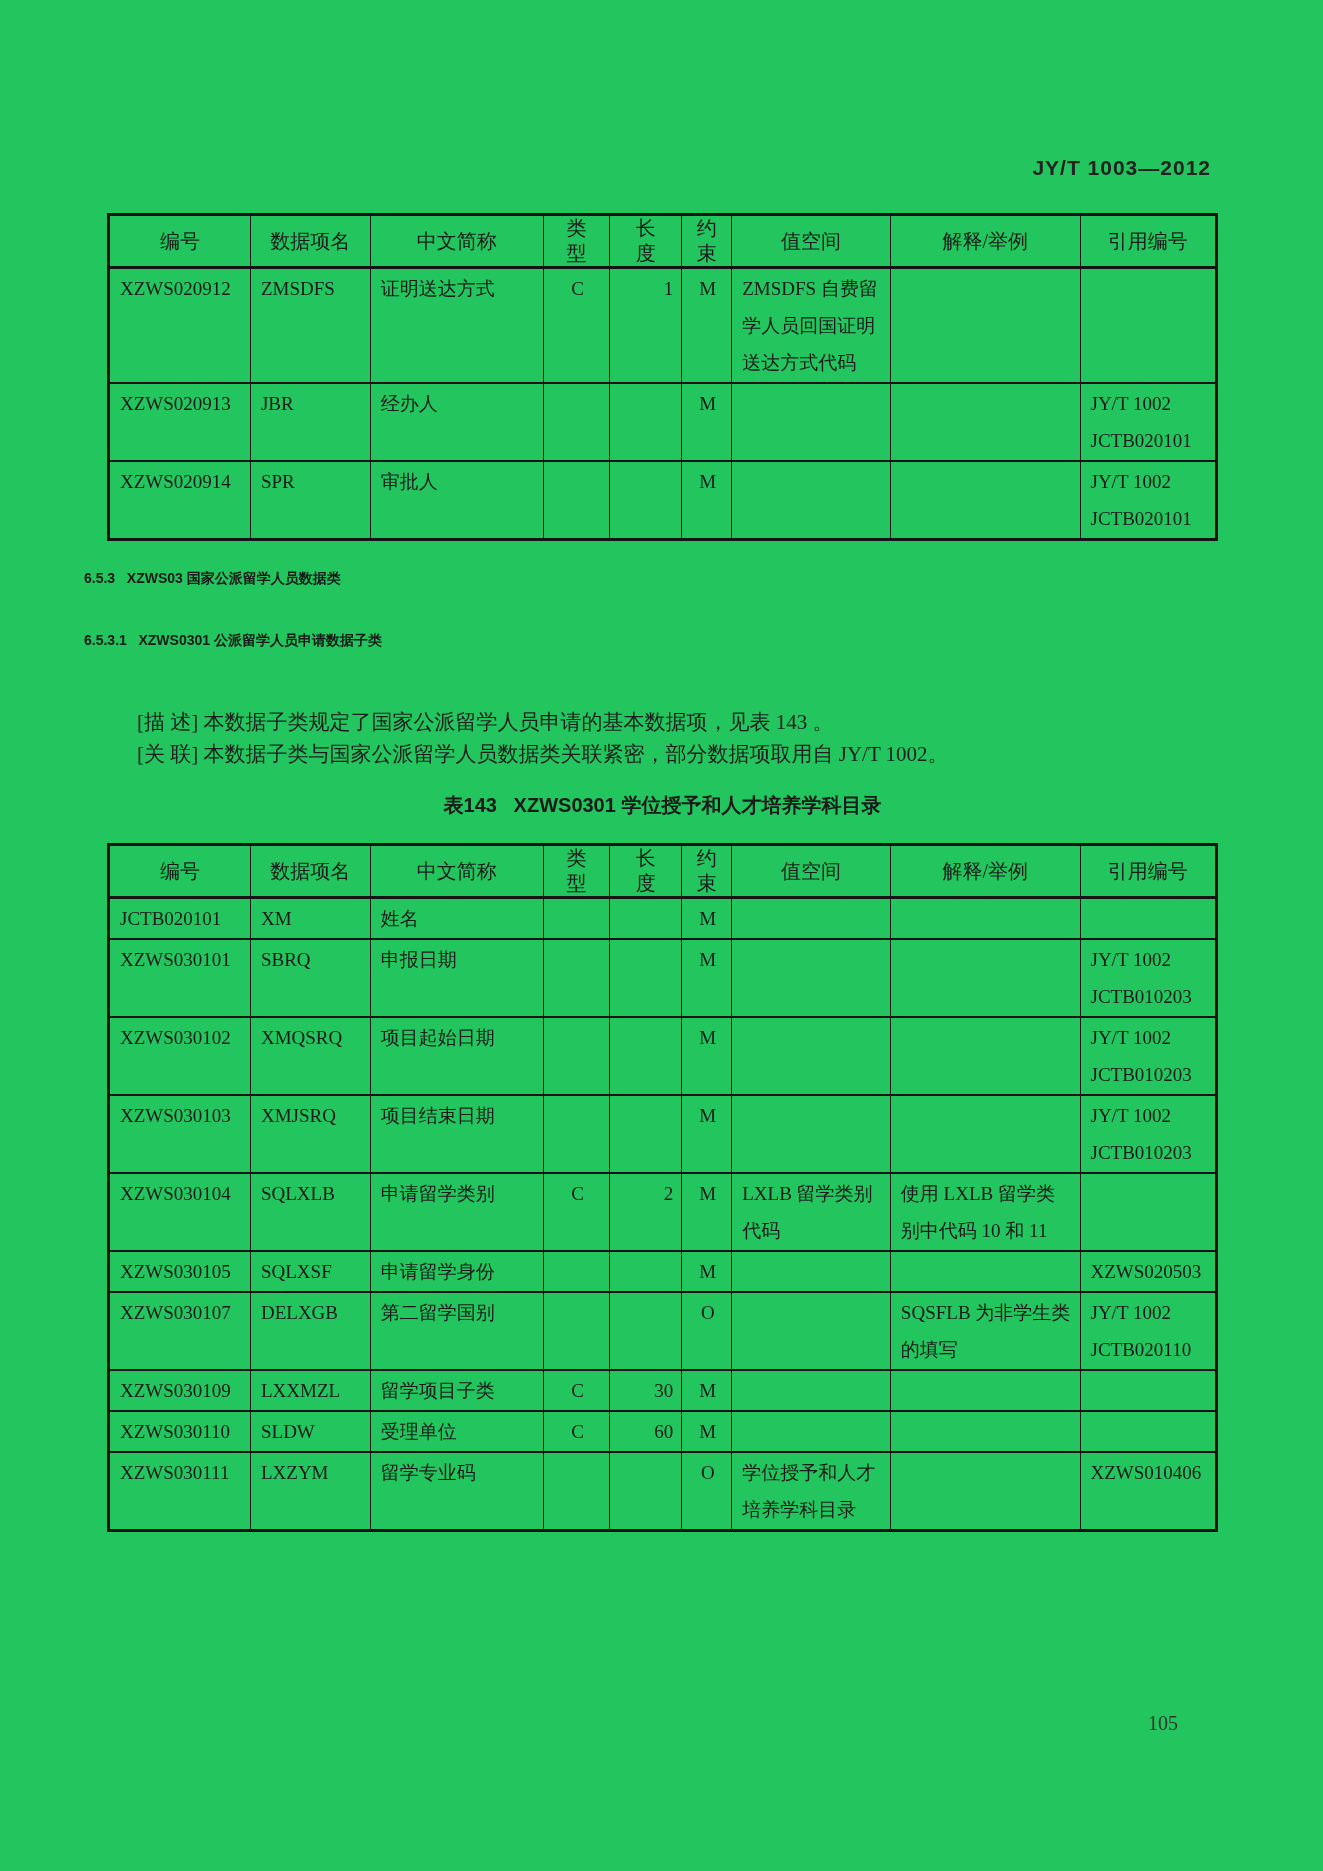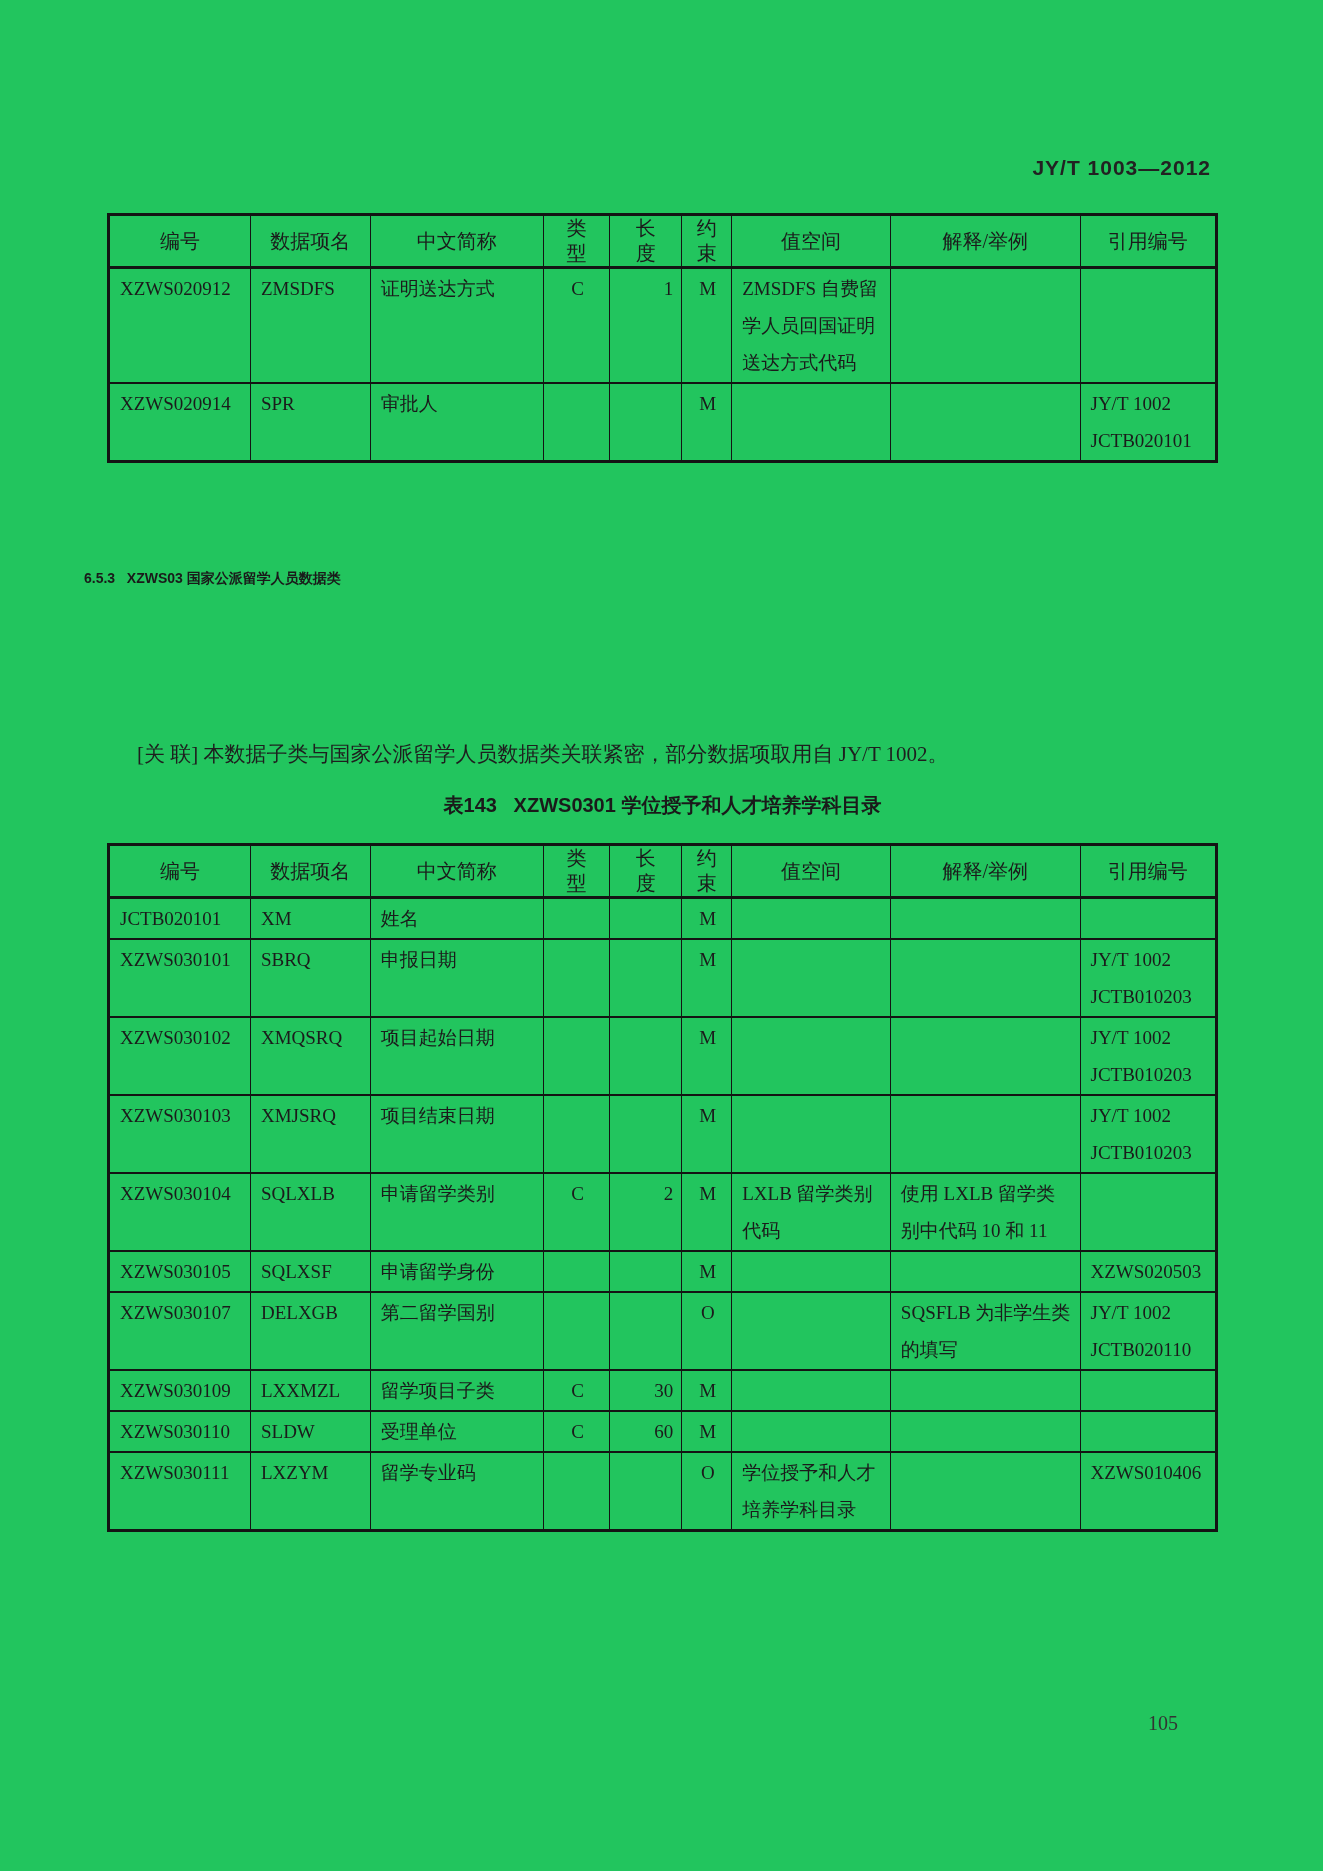--- a/index.html
+++ b/index.html
@@ -125,37 +125,51 @@
           <td class="col-name">ZMSDFS</td>
           <td class="col-cn">证明送达方式</td>
           <td class="col-type">C</td>
           <td class="col-len">1</td>
           <td class="col-cons">M</td>
           <td class="col-vs">ZMSDFS 自费留学人员回国证明送达方式代码</td>
           <td class="col-expl"></td>
           <td class="col-ref"></td>
         </tr>
         <tr>
+          <td class="col-id">XZWS020913</td>
+          <td class="col-name">JBR</td>
+          <td class="col-cn">经办人</td>
+          <td class="col-type"></td>
+          <td class="col-len"></td>
+          <td class="col-cons">M</td>
+          <td class="col-vs"></td>
+          <td class="col-expl"></td>
+          <td class="col-ref">JY/T 1002
+JCTB020101</td>
+        </tr>
+        <tr>
           <td class="col-id">XZWS020914</td>
           <td class="col-name">SPR</td>
           <td class="col-cn">审批人</td>
           <td class="col-type"></td>
           <td class="col-len"></td>
           <td class="col-cons">M</td>
           <td class="col-vs"></td>
           <td class="col-expl"></td>
           <td class="col-ref">JY/T 1002
 JCTB020101</td>
         </tr>
       </tbody>
   </table>
 
   <div class="h-sec" id="h653">6.5.3   XZWS03 国家公派留学人员数据类</div>
 
-
+  <div class="h-sec" id="h6531">6.5.3.1   XZWS0301 公派留学人员申请数据子类</div>
+
+  <div class="para" id="para-desc">[描 述] 本数据子类规定了国家公派留学人员申请的基本数据项，见表 143 。</div>
 
   <div class="para" id="para-rel">[关 联] 本数据子类与国家公派留学人员数据类关联紧密，部分数据项取用自 JY/T 1002。</div>
 
   <div class="table-caption">表143   XZWS0301 学位授予和人才培养学科目录</div>
 
   <table class="data" id="table-143">
     <thead>
         <tr>
           <th class="col-id">编号</th>
           <th class="col-name">数据项名</th>

